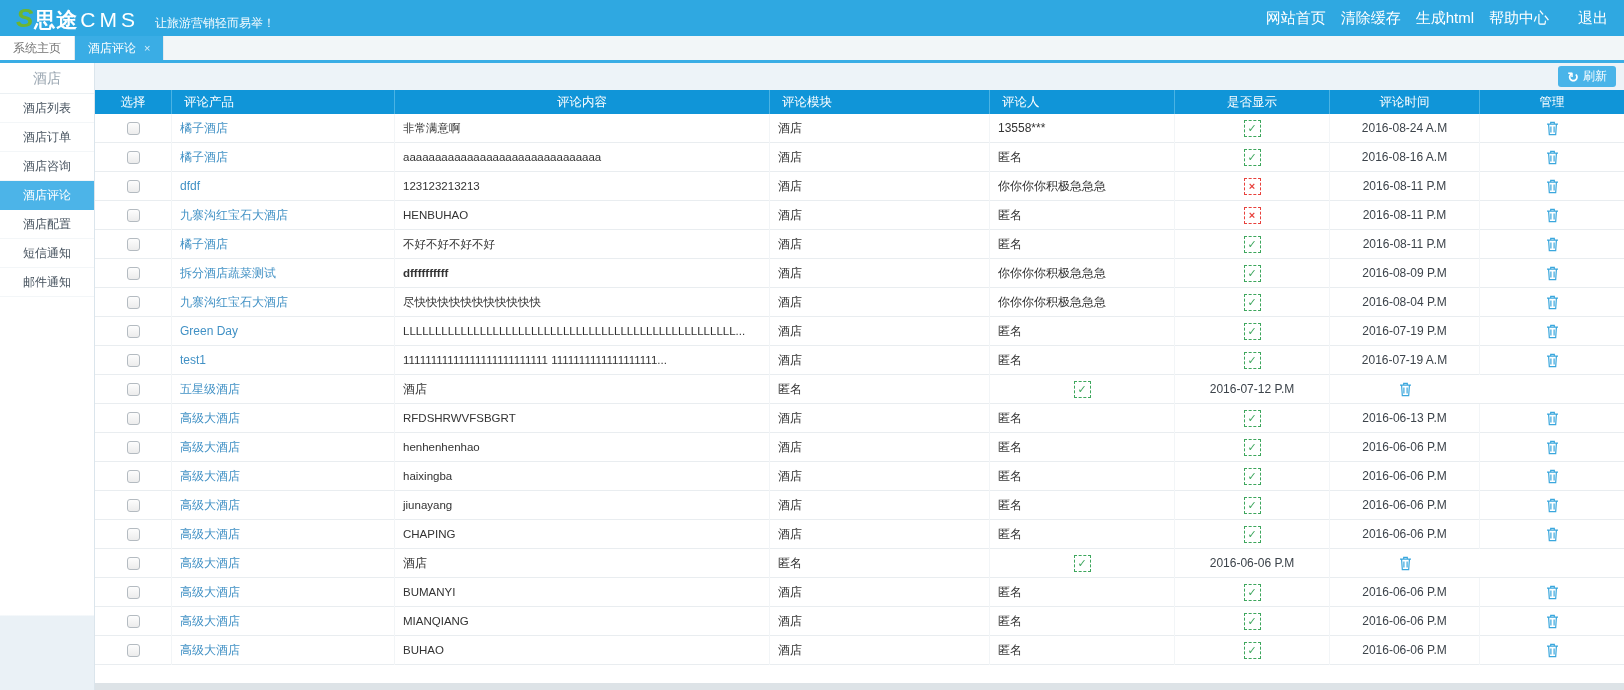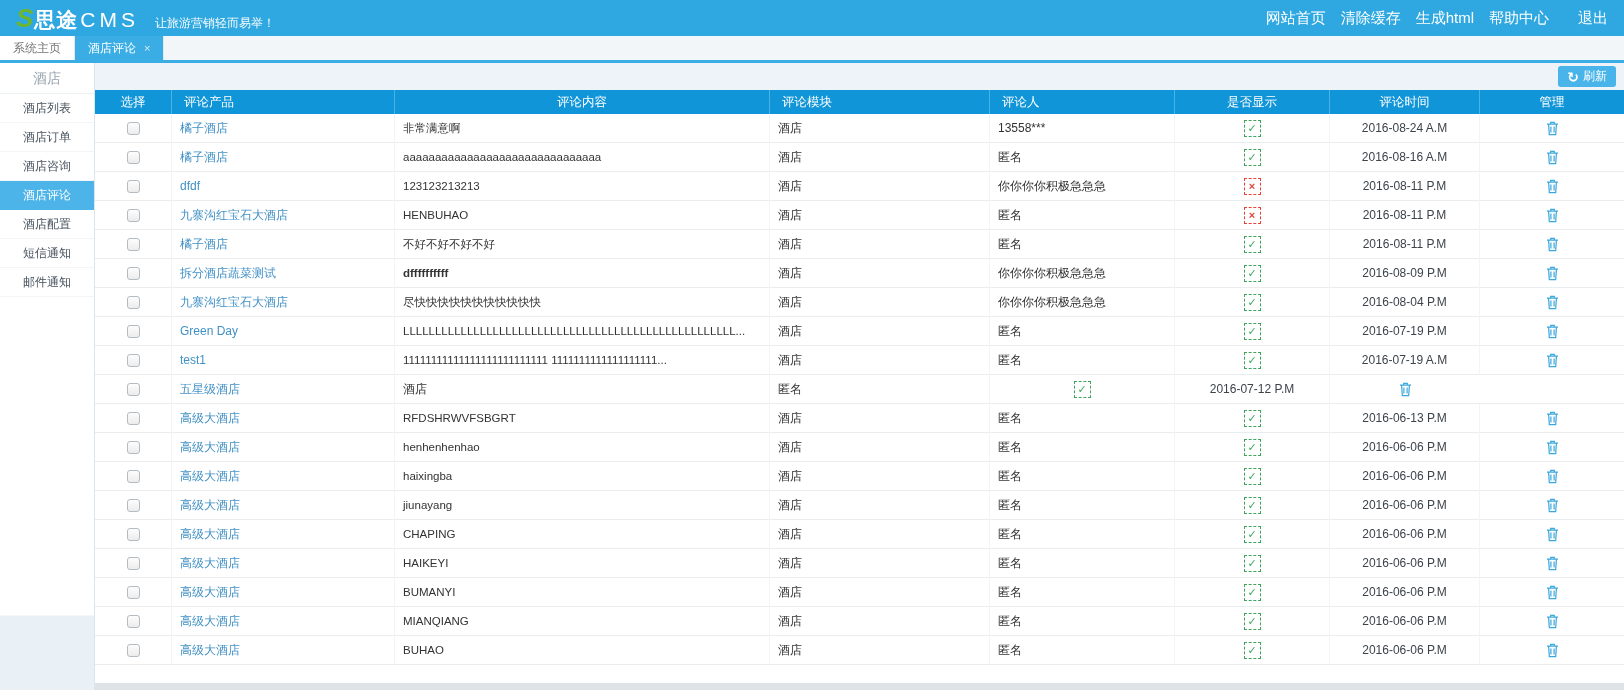--- a/index.html
+++ b/index.html
@@ -476,21 +476,20 @@
     </div>
   </div>
 
   <div class="grid grid-row">
     <div class="cell c-center">
       <input type="checkbox" class="cb" style="">
     </div>
     <div class="cell">
       <a class="plink">高级大酒店</a>
     </div>
-    <div class="cell content-cell">HAIKEYI</div>
     <div class="cell">酒店</div>
     <div class="cell">匿名</div>
     <div class="cell c-center">
       <span class="status">✓</span>
     </div>
     <div class="cell c-center time-cell">2016-06-06 P.M</div>
     <div class="cell c-center last">
       <span class="trash">
         <svg width="13" height="15" viewBox="0 0 13 15">
           <path d="M1 3.2h11 M4.7 3V1.4h3.6V3 M2.6 3.4l.7 10.2h6.4l.7-10.2 M4.9 5.6v6 M8.1 5.6v6" stroke="#3aa7dd" fill="none" stroke-width="1.2"></path>

